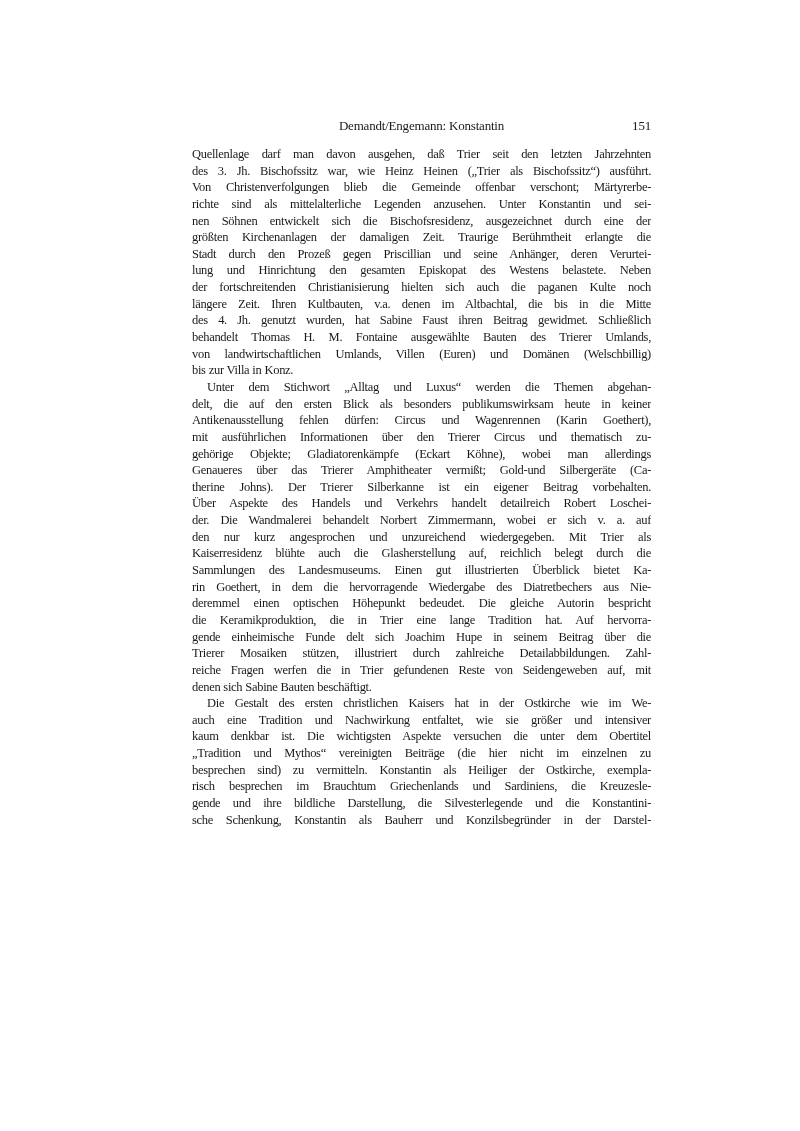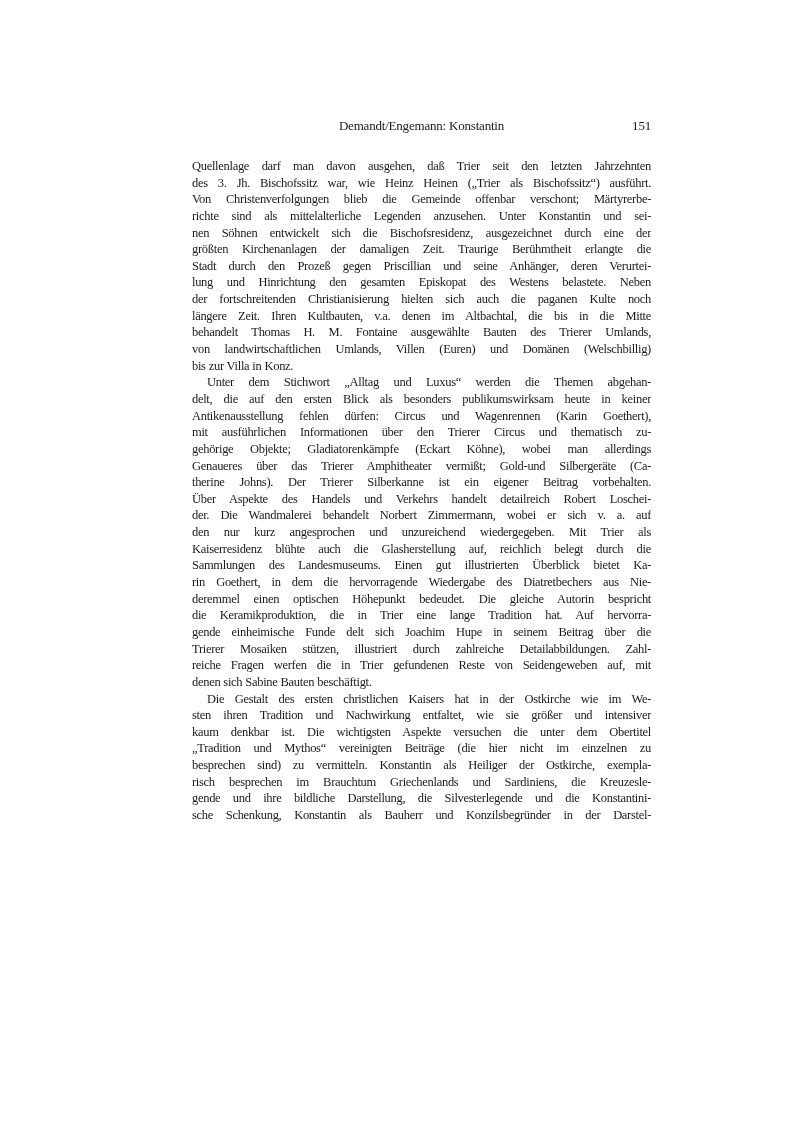--- a/index.html
+++ b/index.html
@@ -34,21 +34,21 @@
     letter-spacing: -0.2px;
     text-align: center;
   }
   .running-header .page-number {
     position: absolute;
     right: 0;
     top: 0;
     font-family: Liberation Serif, serif;
   }
   .body-text {
-    margin-top: 24px;
+    margin-top: 12px;
     font-size: 12.5px;
     line-height: 16.65px;
     letter-spacing: -0.3px;
     word-spacing: 0.2px;
   }
   .paragraph {
     margin: 0;
   }
   .line {
     height: 16.65px;
@@ -77,20 +77,21 @@
           <div class="line">Quellenlage darf man davon ausgehen, daß Trier seit den letzten Jahrzehnten</div>
           <div class="line">des 3. Jh. Bischofssitz war, wie Heinz Heinen („Trier als Bischofssitz“) ausführt.</div>
           <div class="line">Von Christenverfolgungen blieb die Gemeinde offenbar verschont; Märtyrerbe-</div>
           <div class="line">richte sind als mittelalterliche Legenden anzusehen. Unter Konstantin und sei-</div>
           <div class="line">nen Söhnen entwickelt sich die Bischofsresidenz, ausgezeichnet durch eine der</div>
           <div class="line">größten Kirchenanlagen der damaligen Zeit. Traurige Berühmtheit erlangte die</div>
           <div class="line">Stadt durch den Prozeß gegen Priscillian und seine Anhänger, deren Verurtei-</div>
           <div class="line">lung und Hinrichtung den gesamten Episkopat des Westens belastete. Neben</div>
           <div class="line">der fortschreitenden Christianisierung hielten sich auch die paganen Kulte noch</div>
           <div class="line">längere Zeit. Ihren Kultbauten, v.a. denen im Altbachtal, die bis in die Mitte</div>
+          <div class="line">des 4. Jh. genutzt wurden, hat Sabine Faust ihren Beitrag gewidmet. Schließlich</div>
           <div class="line">behandelt Thomas H. M. Fontaine ausgewählte Bauten des Trierer Umlands,</div>
           <div class="line">von landwirtschaftlichen Umlands, Villen (Euren) und Domänen (Welschbillig)</div>
           <div class="line last-ragged">bis zur Villa in Konz.</div>
         </div>
         <div class="paragraph">
           <div class="line first-indent">Unter dem Stichwort „Alltag und Luxus“ werden die Themen abgehan-</div>
           <div class="line">delt, die auf den ersten Blick als besonders publikumswirksam heute in keiner</div>
           <div class="line">Antikenausstellung fehlen dürfen: Circus und Wagenrennen (Karin Goethert),</div>
           <div class="line">mit ausführlichen Informationen über den Trierer Circus und thematisch zu-</div>
           <div class="line">gehörige Objekte; Gladiatorenkämpfe (Eckart Köhne), wobei man allerdings</div>
@@ -104,21 +105,21 @@
           <div class="line">rin Goethert, in dem die hervorragende Wiedergabe des Diatretbechers aus Nie-</div>
           <div class="line">deremmel einen optischen Höhepunkt bedeudet. Die gleiche Autorin bespricht</div>
           <div class="line">die Keramikproduktion, die in Trier eine lange Tradition hat. Auf hervorra-</div>
           <div class="line">gende einheimische Funde delt sich Joachim Hupe in seinem Beitrag über die</div>
           <div class="line">Trierer Mosaiken stützen, illustriert durch zahlreiche Detailabbildungen. Zahl-</div>
           <div class="line">reiche Fragen werfen die in Trier gefundenen Reste von Seidengeweben auf, mit</div>
           <div class="line last-ragged">denen sich Sabine Bauten beschäftigt.</div>
         </div>
         <div class="paragraph">
           <div class="line first-indent">Die Gestalt des ersten christlichen Kaisers hat in der Ostkirche wie im We-</div>
-          <div class="line">sten ihren Tradition und Nachwirkung entfaltet, wie sie größer und intensiver</div>
+          <div class="line">auch eine Tradition und Nachwirkung entfaltet, wie sie größer und intensiver</div>
           <div class="line">kaum denkbar ist. Die wichtigsten Aspekte versuchen die unter dem Obertitel</div>
           <div class="line">„Tradition und Mythos“ vereinigten Beiträge (die hier nicht im einzelnen zu</div>
           <div class="line">besprechen sind) zu vermitteln. Konstantin als Heiliger der Ostkirche, exempla-</div>
           <div class="line">risch besprechen im Brauchtum Griechenlands und Sardiniens, die Kreuzesle-</div>
           <div class="line">gende und ihre bildliche Darstellung, die Silvesterlegende und die Konstantini-</div>
           <div class="line">sche Schenkung, Konstantin als Bauherr und Konzilsbegründer in der Darstel-</div>
         </div>
       </div>
   </div>
 </div>

